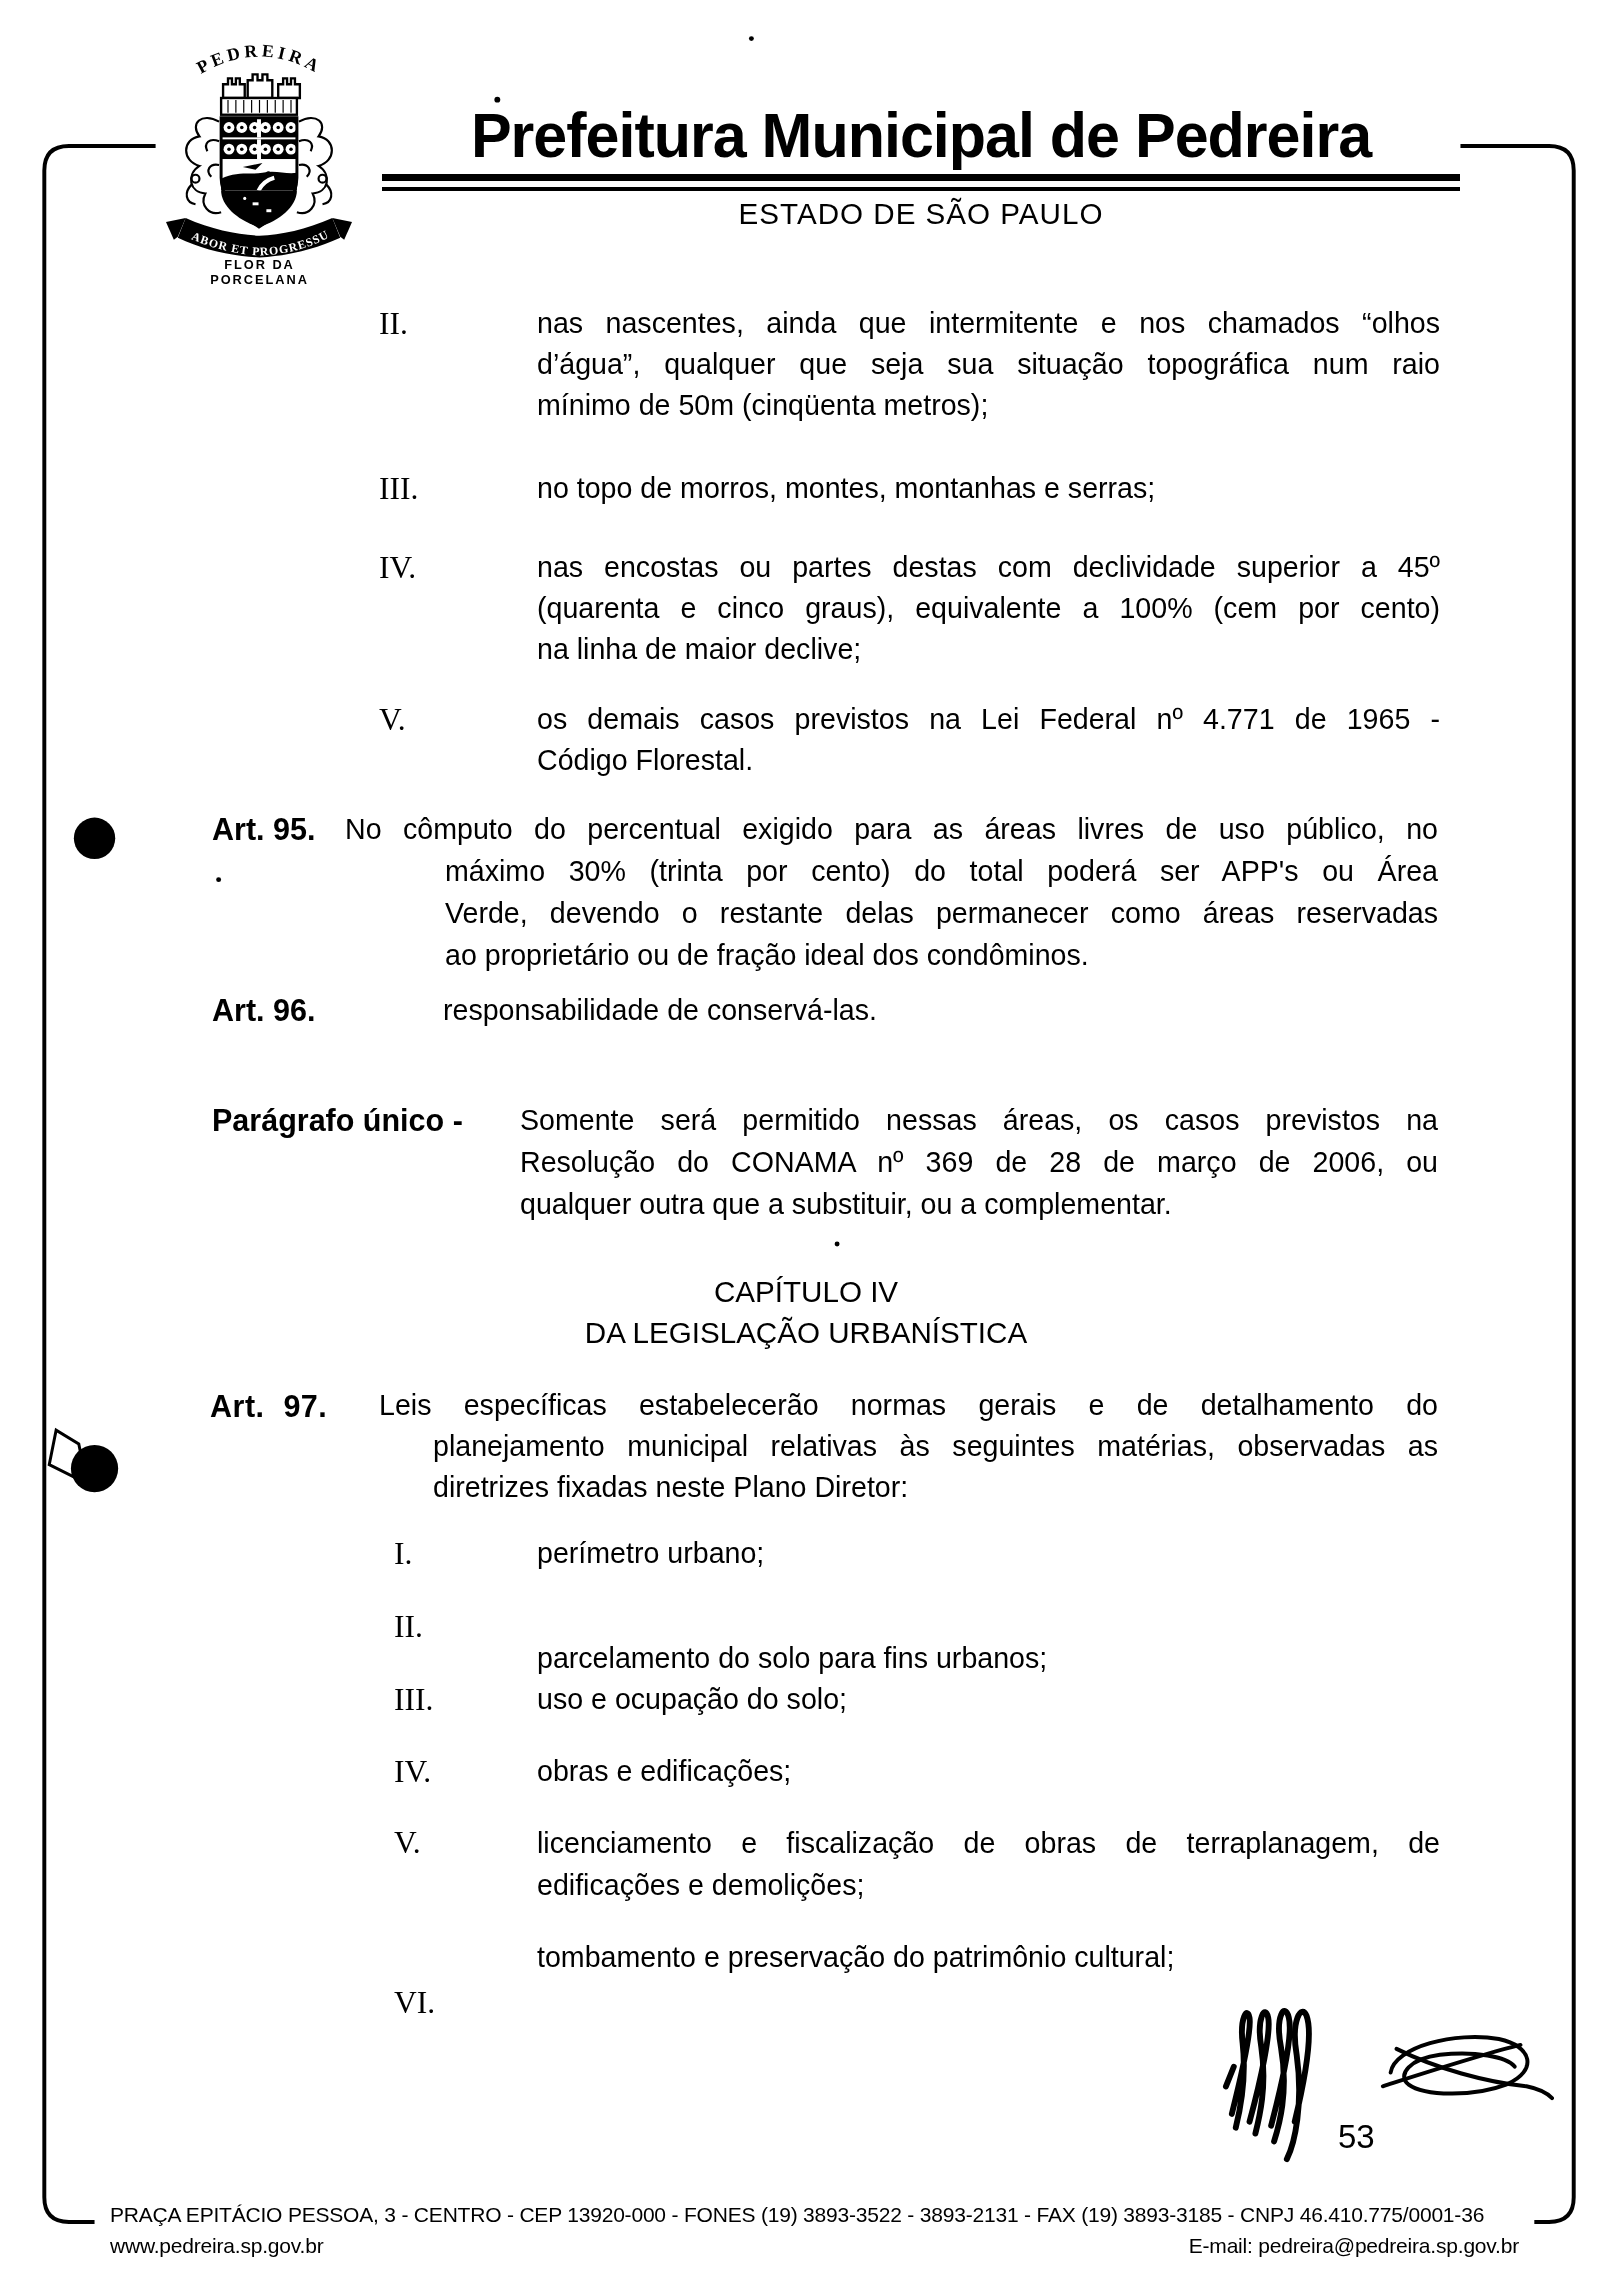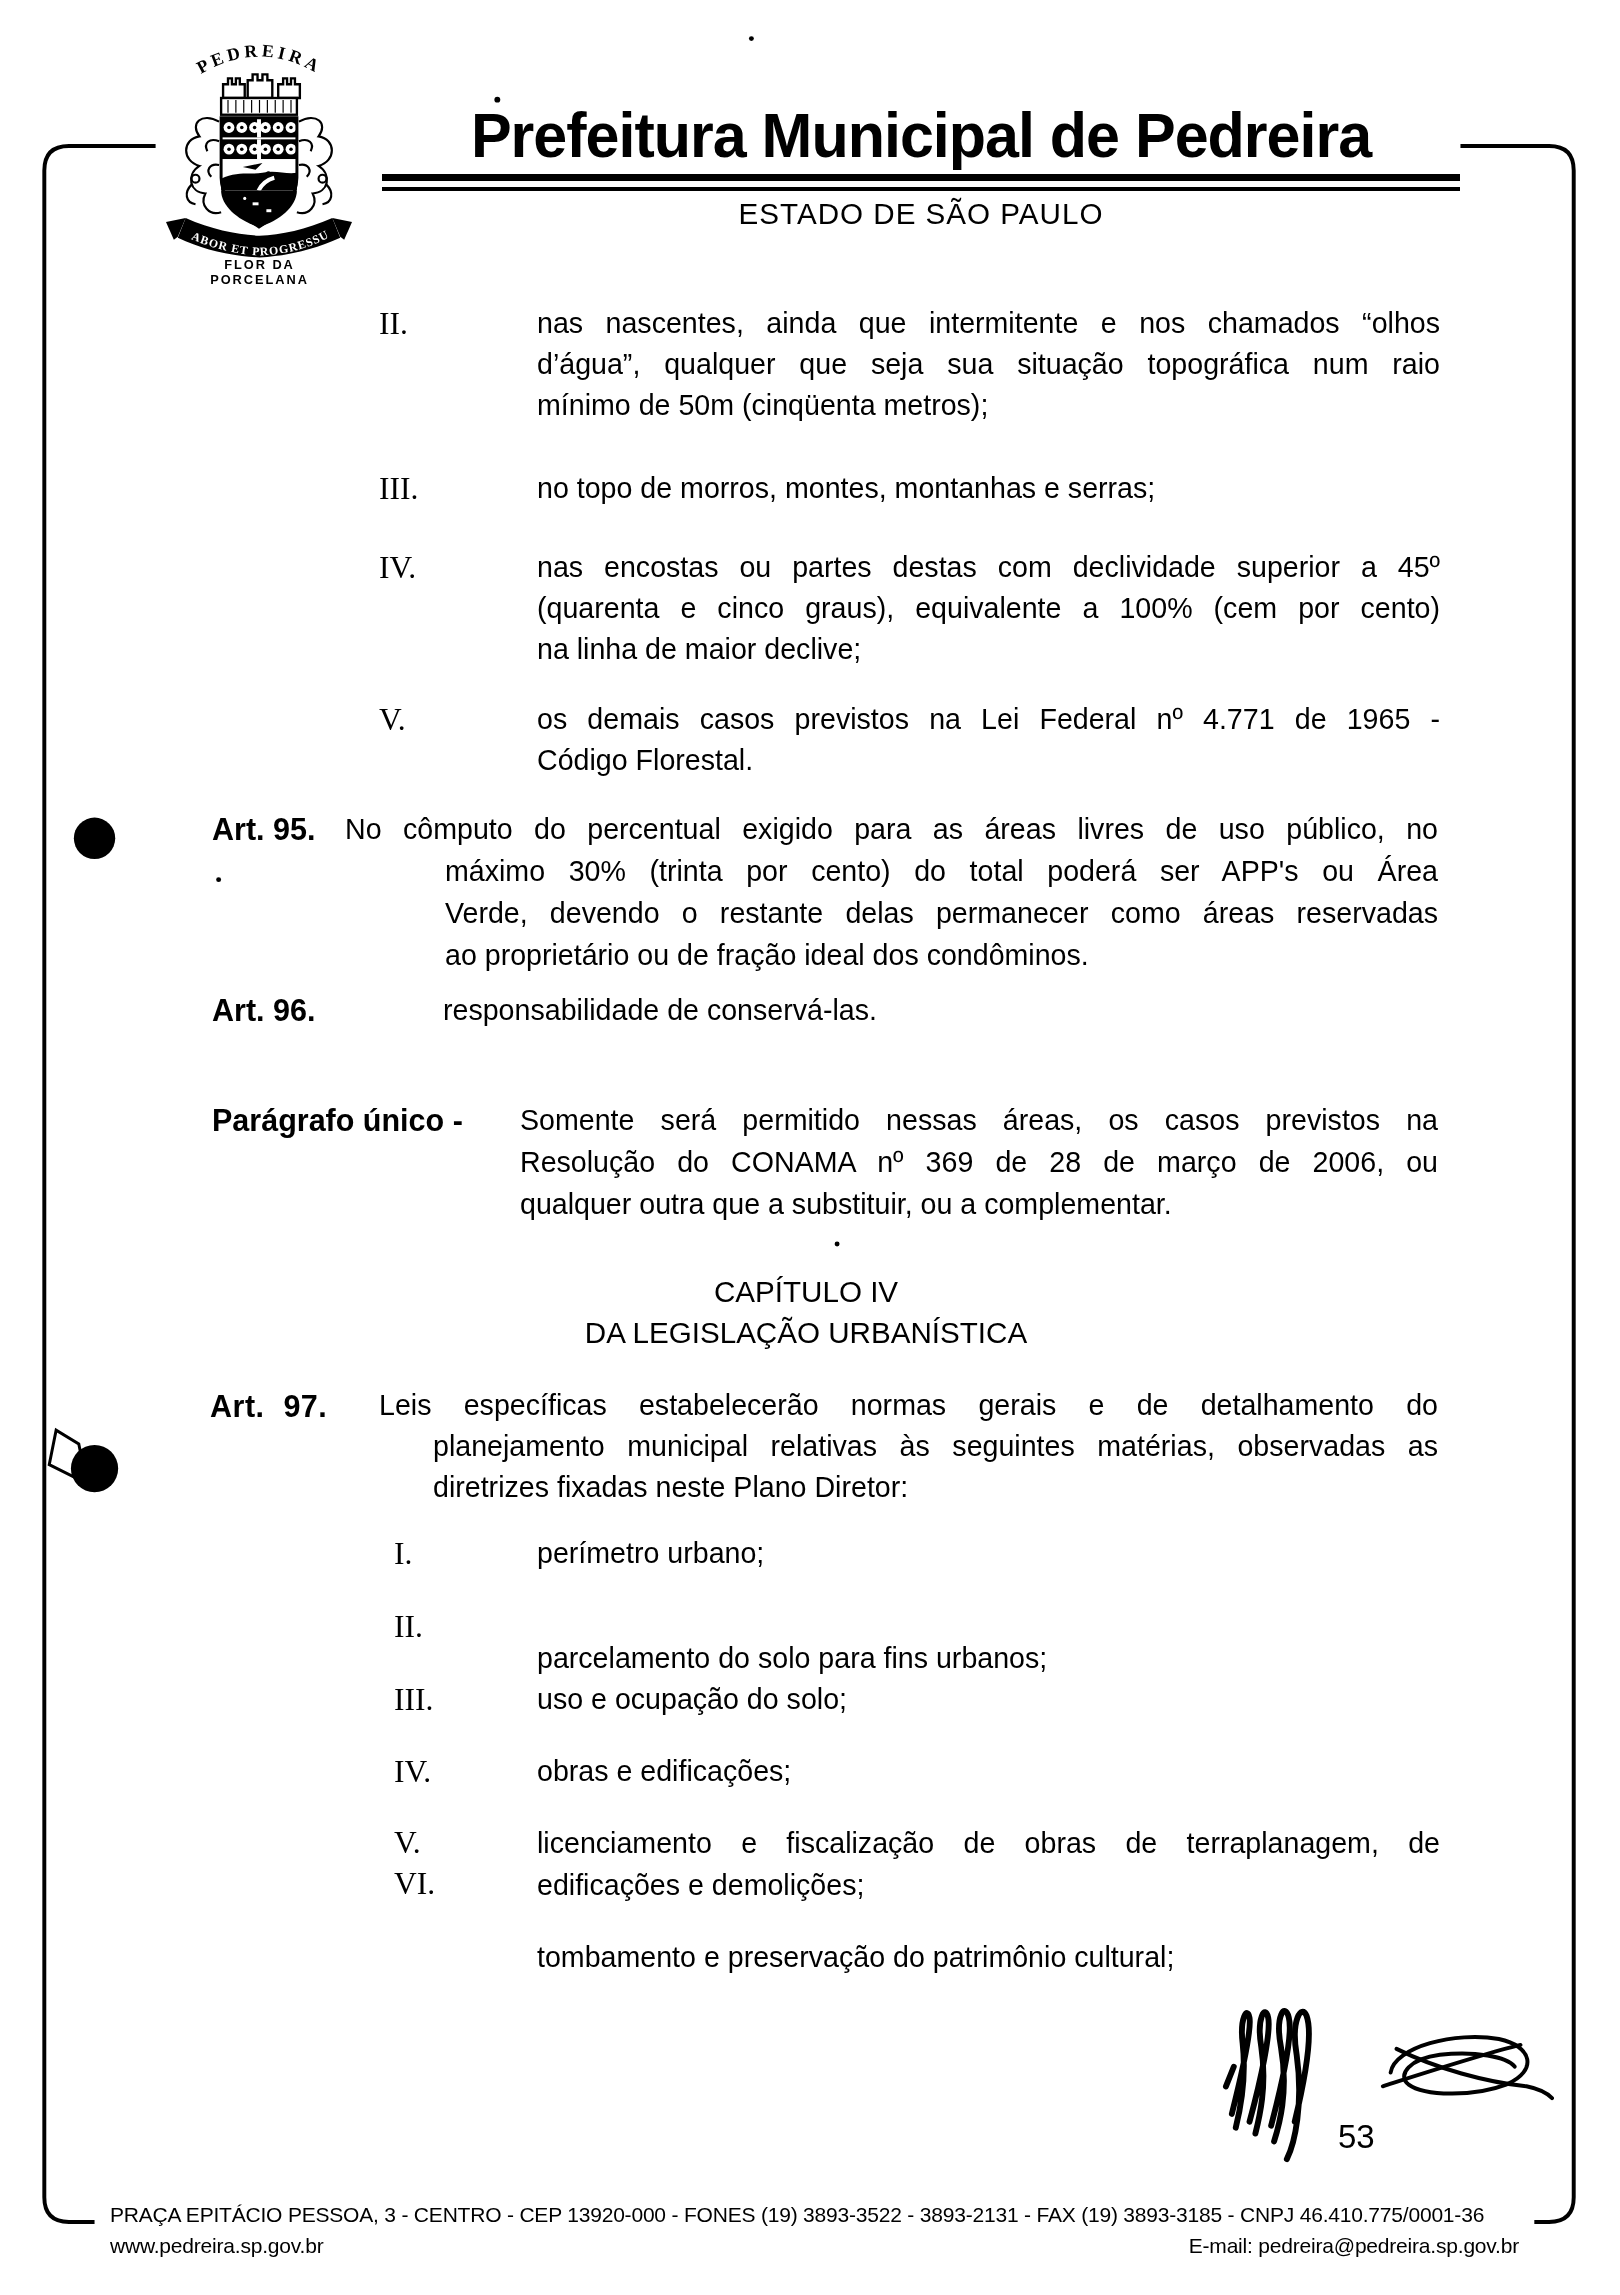--- a/index.html
+++ b/index.html
@@ -236,21 +236,21 @@
   <div class="abs l42" style="left:537px;top:1751px;width:903px;">
     <div class="bline last">obras e edificações;</div>
   </div>
 
   <div class="abs numeral" style="left:394px;top:1822px;width:110px;">V.</div>
   <div class="abs" style="left:537px;top:1822px;width:903px;">
     <div class="bline just">licenciamento e fiscalização de obras de terraplanagem, de</div>
     <div class="bline last">edificações e demolições;</div>
   </div>
 
-  <div class="abs numeral" style="left:394px;top:1863px;width:110px;">VI.</div>
+  <div class="abs numeral" style="left:394px;top:1982px;width:110px;">VI.</div>
   <div class="abs l42" style="left:537px;top:1937px;width:903px;">
     <div class="bline last">tombamento e preservação do patrimônio cultural;</div>
   </div>
 
   <svg class="abs" style="left:1220px;top:1996px;" width="116" height="169" viewBox="0 0 118 172">
     <g stroke="#000" stroke-width="6" fill="none" stroke-linecap="round">
       <path d="M6,92 L14,72"></path>
       <path d="M12,120 C22,80 32,34 30,22 C28,10 20,22 23,48 C27,84 20,118 16,134"></path>
       <path d="M30,128 C42,84 52,36 49,22 C46,8 37,22 42,52 C48,92 40,124 36,140"></path>
       <path d="M52,132 C64,86 74,38 70,22 C66,6 56,20 62,52 C70,98 60,132 55,148"></path>

